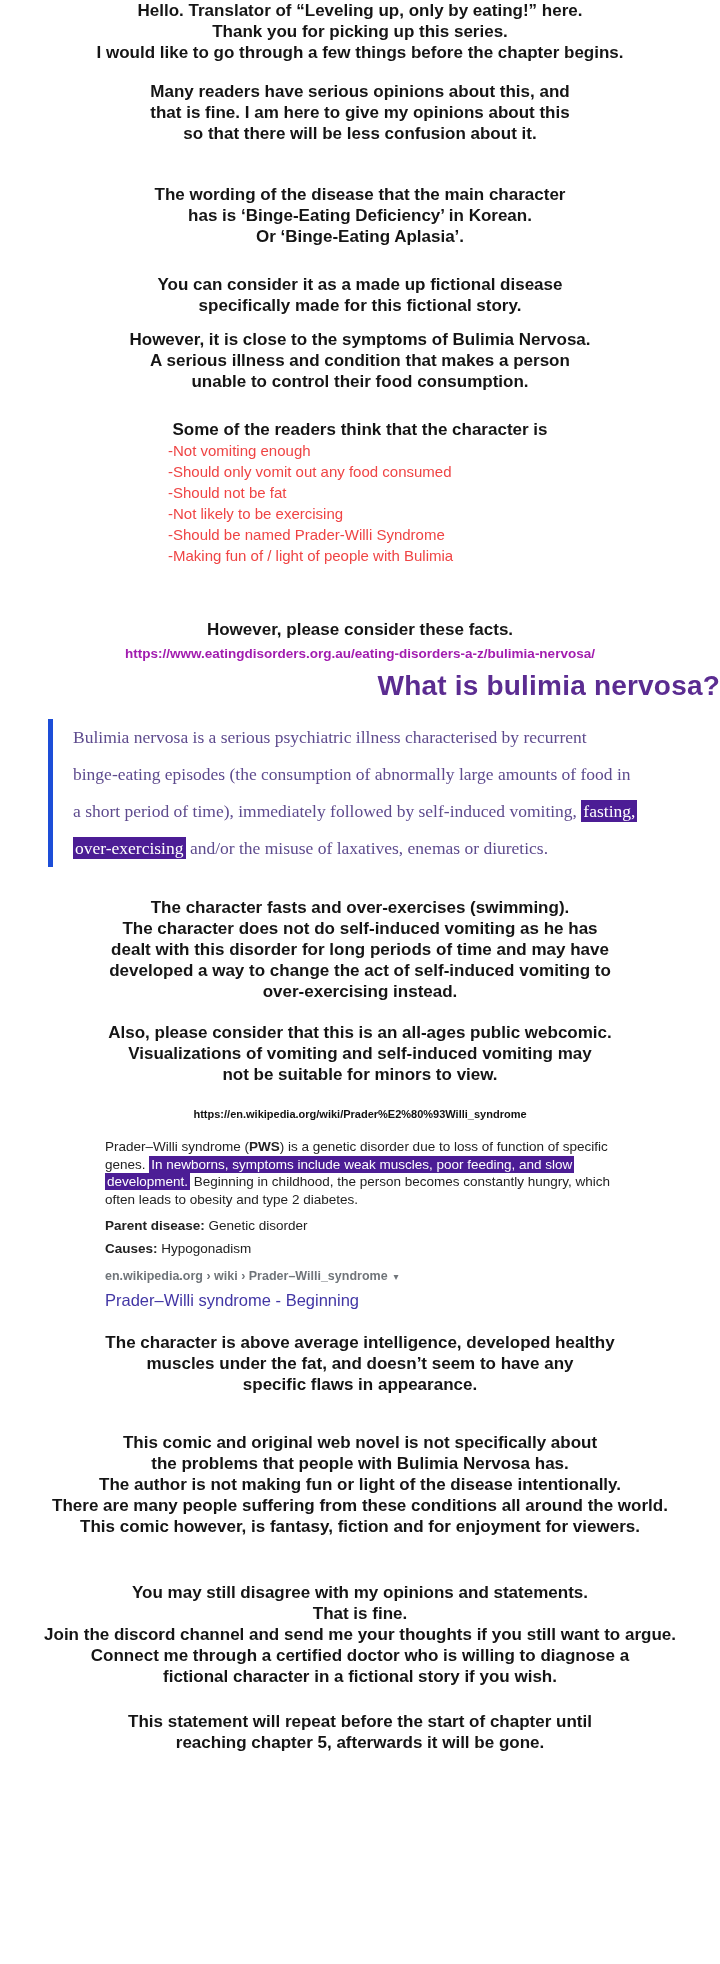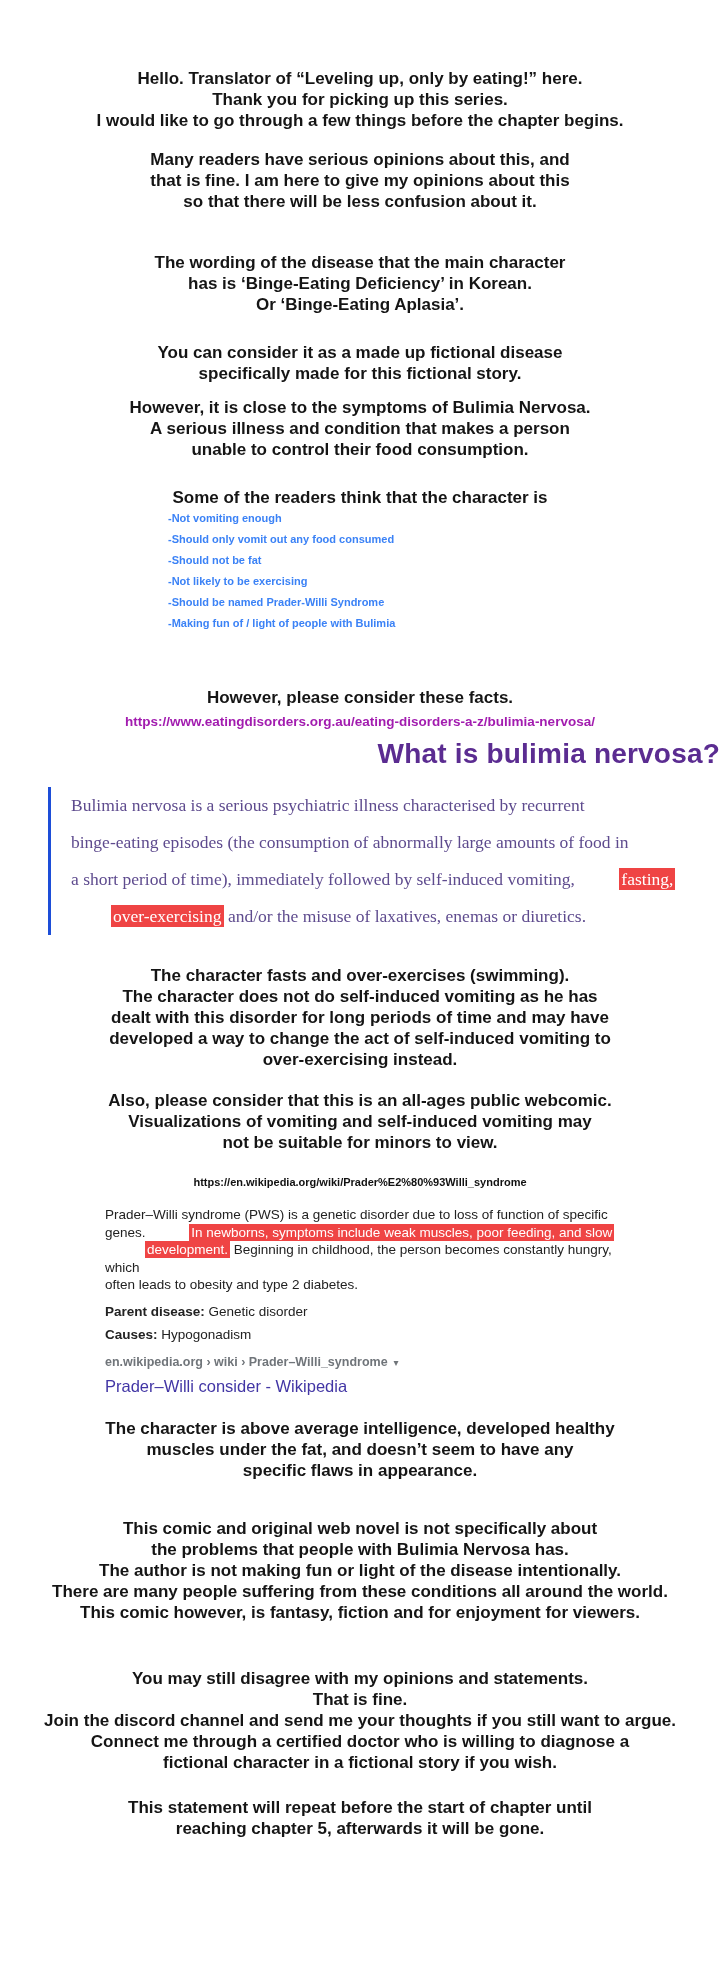--- a/index.html
+++ b/index.html
@@ -5,87 +5,85 @@
   html,body{margin:0;padding:0;background:#ffffff;}
   .page{
     position:relative;
     width:720px;height:1964px;
     margin:0 auto;
     background:#ffffff;
     overflow:hidden;
     font-family:"Liberation Sans","DejaVu Sans",sans-serif;
     color:#1a1a1a;
     box-sizing:border-box;
-    padding-top:68px;
   }
   .t{
     text-align:center;
     font-size:17px;
     line-height:21px;
     font-weight:600;
     color:#151515;
   }
   .g13{margin-top:13px}.g18{margin-top:18px}.g20{margin-top:20px}
   .g22{margin-top:22px}.g24{margin-top:24px}.g27{margin-top:27px}
   .g30{margin-top:30px}.g37{margin-top:37px}.g40{margin-top:40px}
   .g45{margin-top:45px}.g53{margin-top:53px}
   .list{
     margin-top:0;
     margin-left:168px;
     text-align:left;
-    font-size:11px;line-height:21px;font-weight:700;color:#3b82f6;
+    font-size:15px;line-height:21px;font-weight:400;color:#ef4444;
   }
   .url1{
     margin-top:5px;
     text-align:center;
     font-size:13.5px;line-height:18px;font-weight:700;color:#a21caf;
   }
   .h1{
     margin-top:6px;
     margin-left:38px;
     text-align:right;
     font-size:28px;line-height:34px;
     font-weight:700;
     letter-spacing:.2px;
     color:#5b2c91;
   }
   .quote{
     margin-top:16px;
     margin-left:48px;
     margin-right:42px;
-    border-left:3px solid #1d4ed8;
+    border-left:5px solid #1d4ed8;
     padding-left:20px;
     text-align:left;
     font-family:"Liberation Serif","DejaVu Serif",serif;
     font-size:17.5px;
     line-height:37px;
     color:#5e4b8e;
   }
   .hl{
-    background:#ef4444;
+    background:#4c1d95;
     color:#ffffff;
     padding:1px 2px;
-    margin-left:40px;
   }
   .url2{
     margin-top:20px;
     text-align:center;
     font-size:11px;line-height:19px;font-weight:700;color:#111;
   }
   .snippet{
     margin-top:14px;
     margin-left:105px;
     width:515px;
     text-align:left;
     font-size:13.5px;
     line-height:17.5px;
     font-weight:400;
     color:#222222;
   }
-  .snippet .b{font-weight:400;text-align:center;}
+  .snippet .b{font-weight:700;text-align:center;}
   .factrow{
     margin-left:105px;
     text-align:left;
     font-size:13.5px;line-height:17px;
     color:#222222;font-weight:400;
   }
   .factrow .b{font-weight:700;}
   .f1{margin-top:9px}.f2{margin-top:6px}
   .crumb{
     margin-top:12px;
@@ -154,21 +152,21 @@
     <span class="b">Parent disease:</span><span> Genetic disorder</span>
   </div>
   <div class="factrow f2">
     <span class="b">Causes:</span><span> Hypogonadism</span>
   </div>
 
   <div class="crumb">
     <span>en.wikipedia.org › wiki › Prader–Willi_syndrome</span><span class="caret">▾</span>
   </div>
 
-  <div class="wlink">Prader–Willi consider - Wikipedia</div>
+  <div class="wlink">Prader–Willi syndrome - Beginning</div>
 
 
   <div class="t g22">The character is above average intelligence, developed healthy<br>muscles under the fat, and doesn’t seem to have any<br>specific flaws in appearance.</div>
 
   <div class="t g37">This comic and original web novel is not specifically about<br>the problems that people with Bulimia Nervosa has.<br>The author is not making fun or light of the disease intentionally.<br>There are many people suffering from these conditions all around the world.<br>This comic however, is fantasy, fiction and for enjoyment for viewers.</div>
 
   <div class="t g45">You may still disagree with my opinions and statements.<br>That is fine.<br>Join the discord channel and send me your thoughts if you still want to argue.<br>Connect me through a certified doctor who is willing to diagnose a<br>fictional character in a fictional story if you wish.</div>
 
   <div class="t g24">This statement will repeat before the start of chapter until<br>reaching chapter 5, afterwards it will be gone.</div>
 

